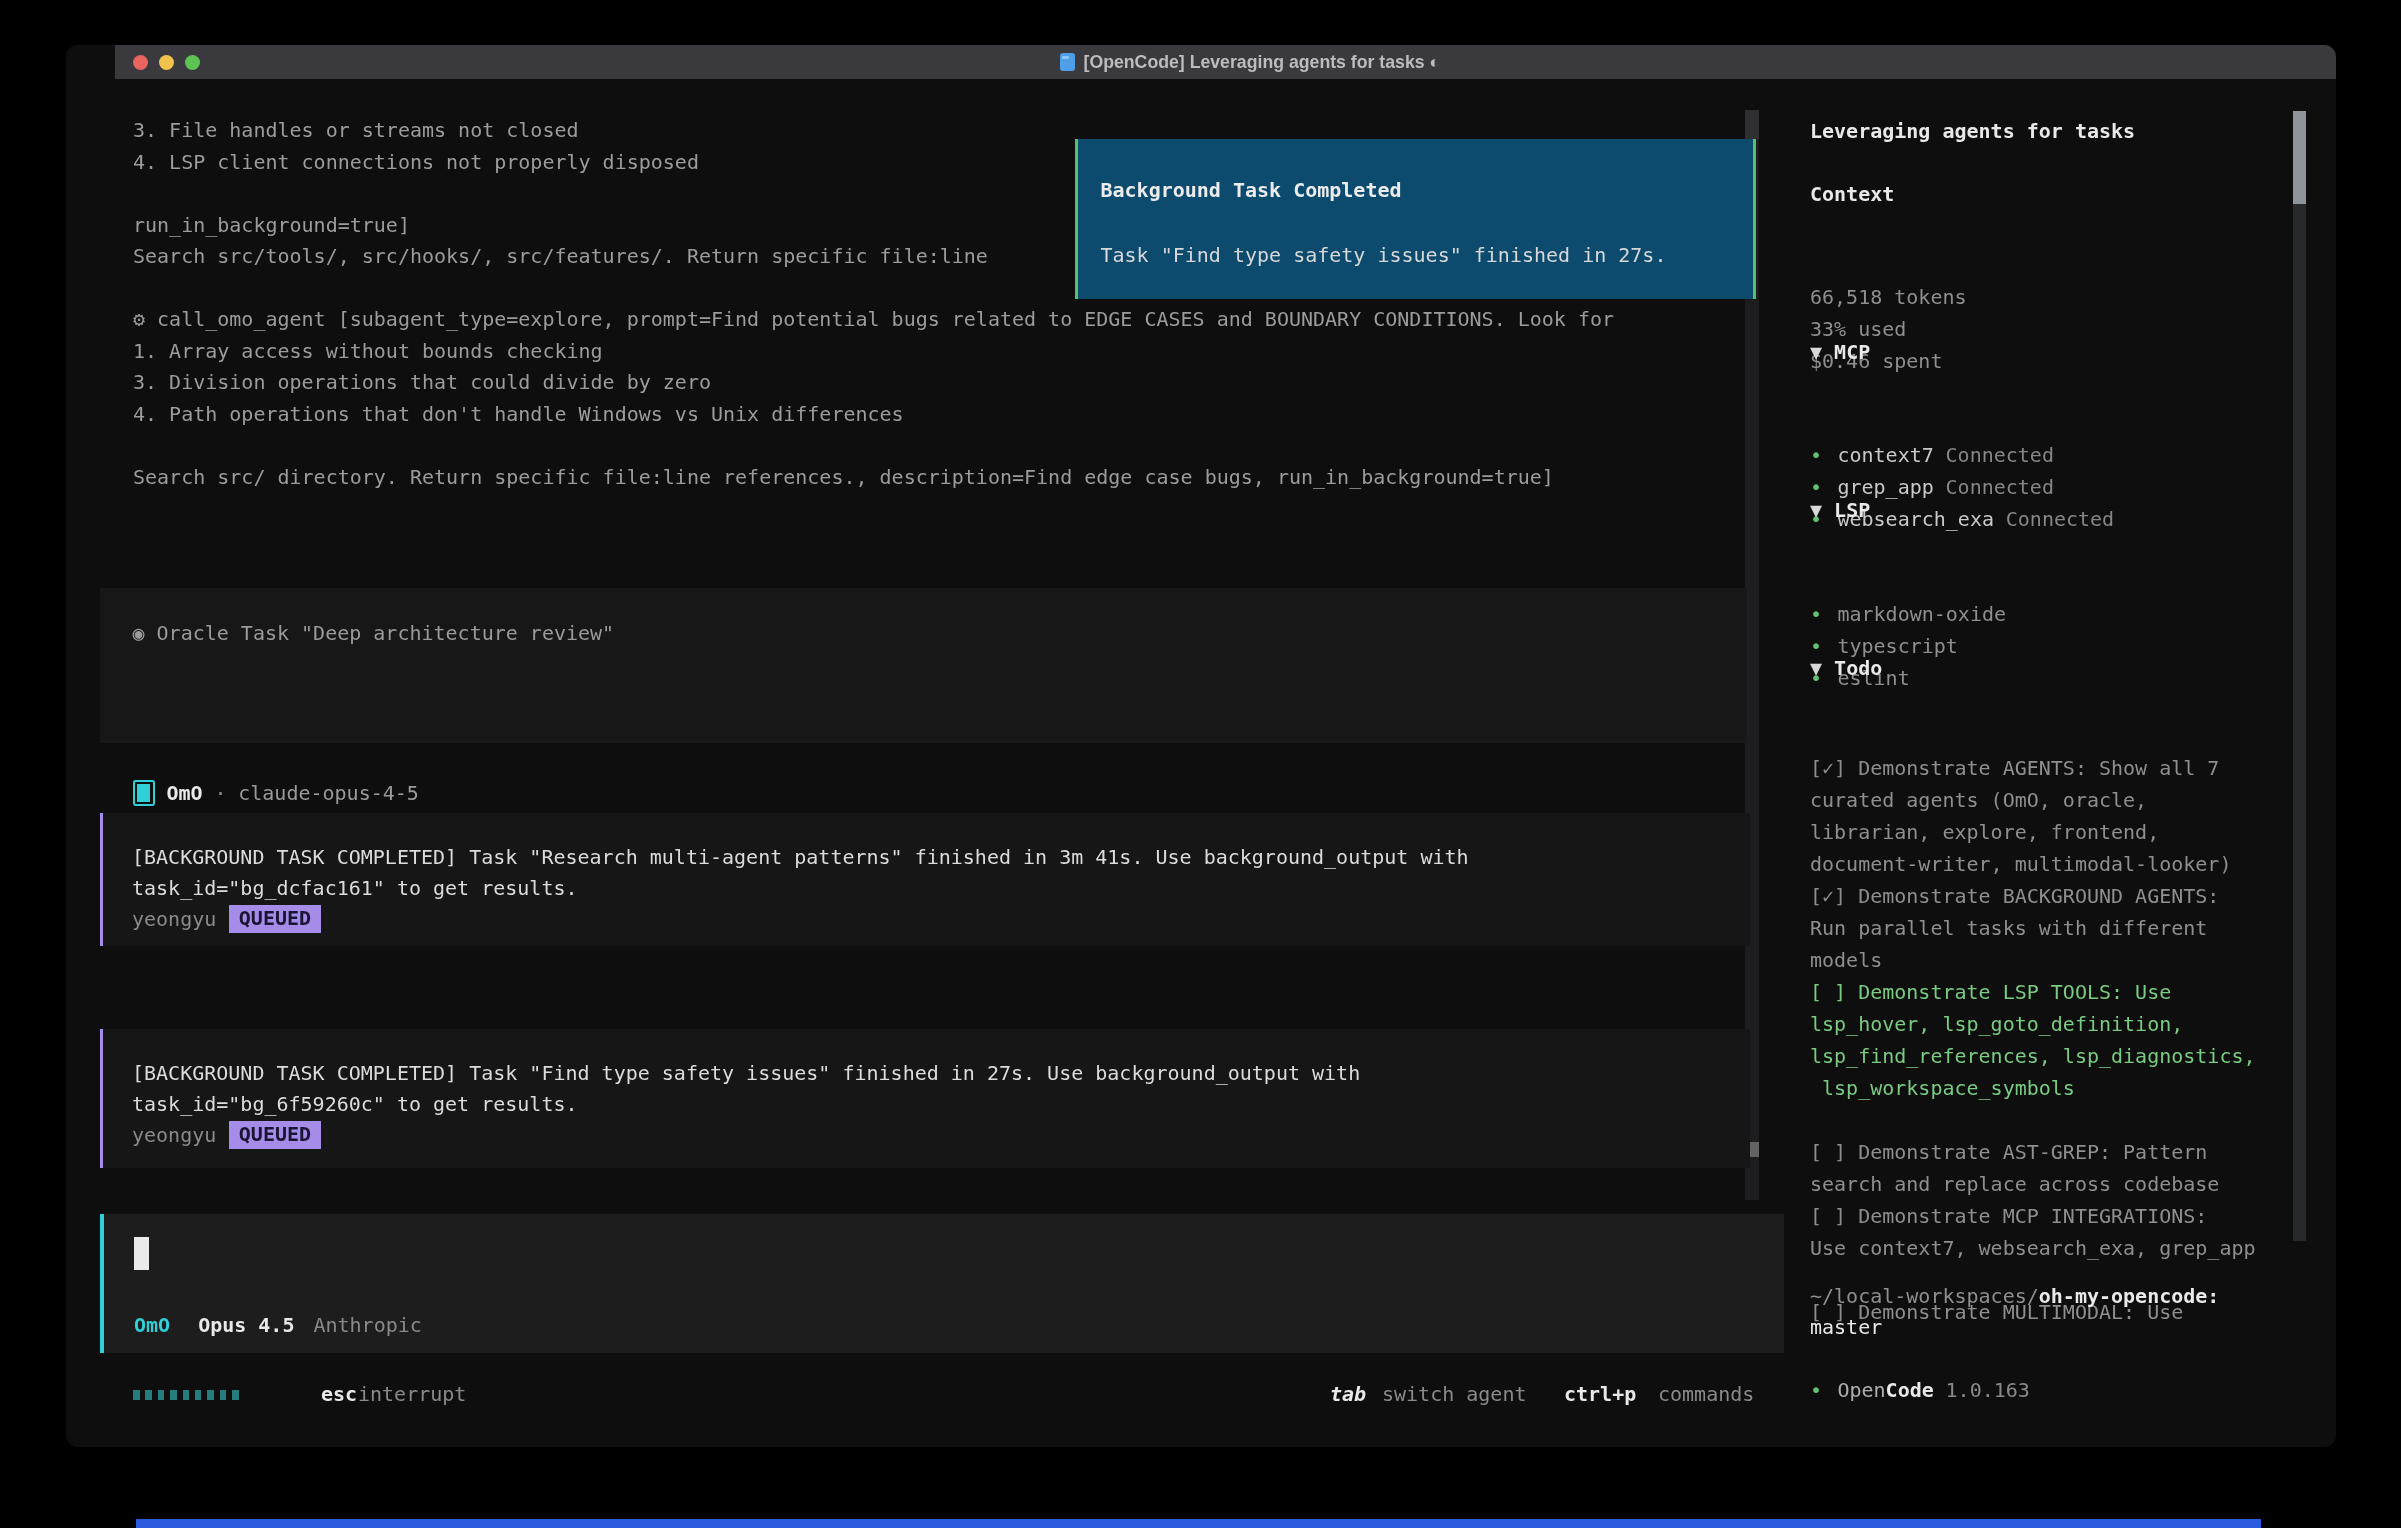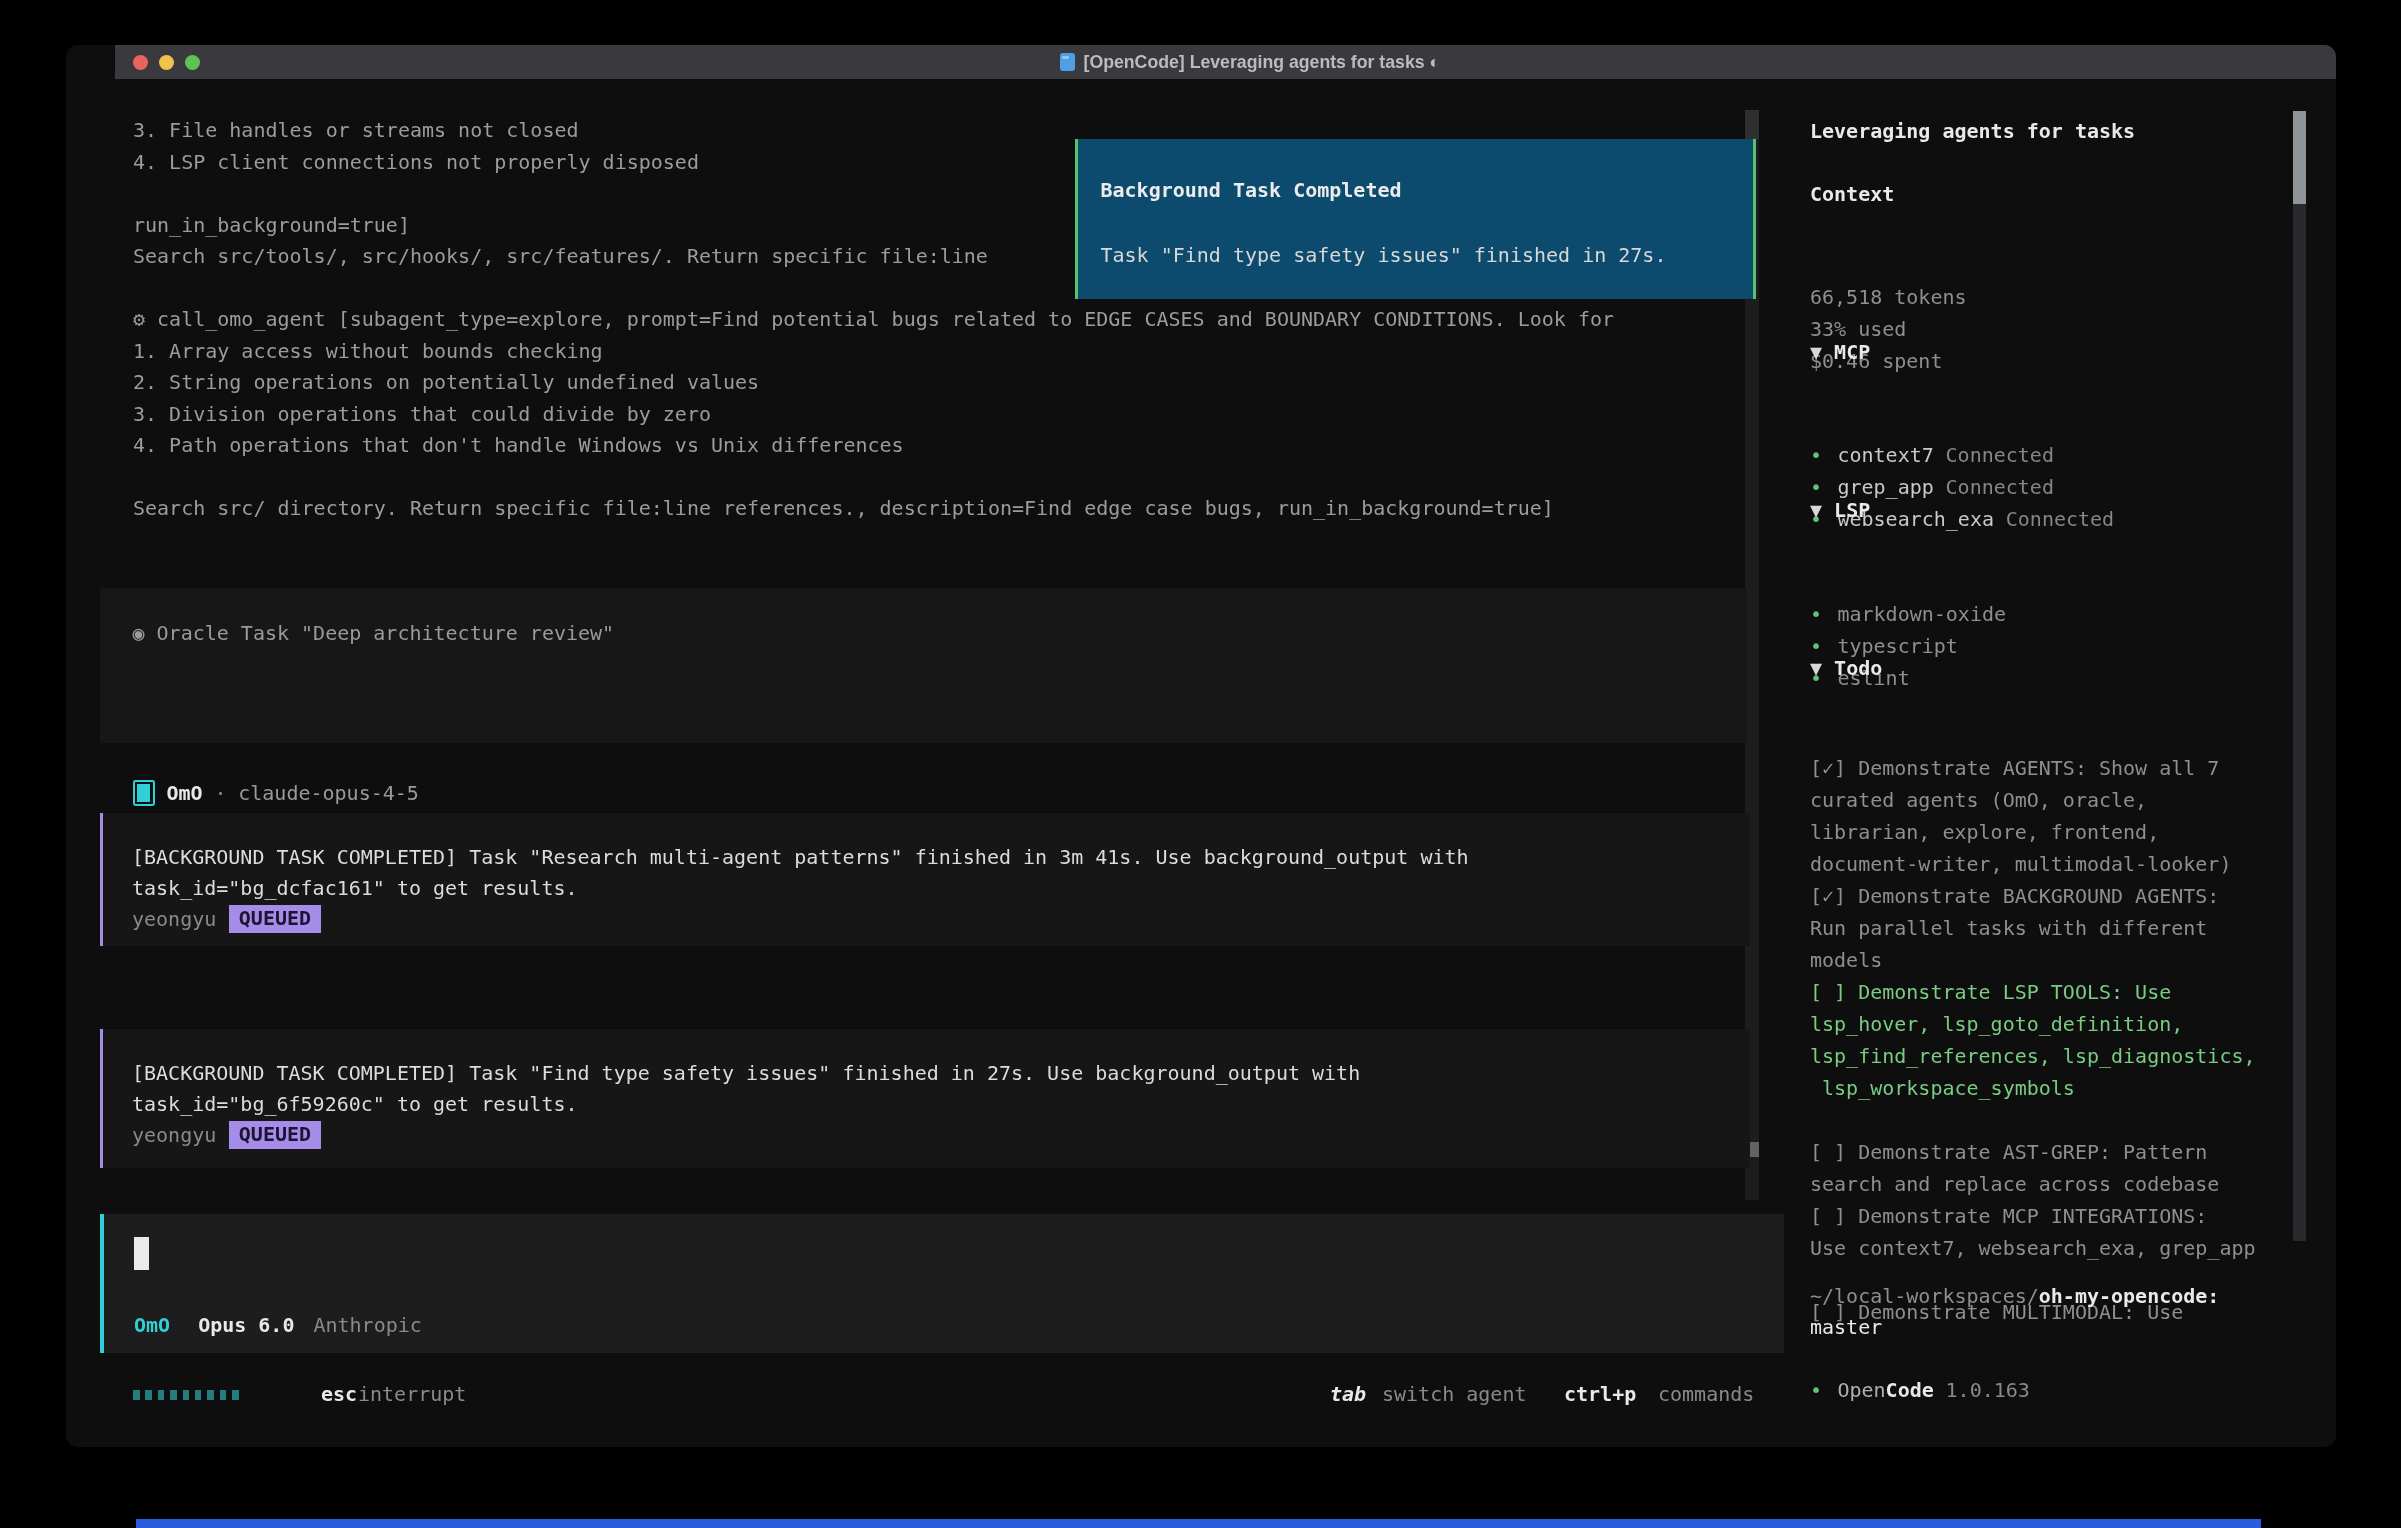--- a/index.html
+++ b/index.html
@@ -138,21 +138,20 @@
   <div id="term">
 
   <div class="tline">3. File handles or streams not closed</div>
       <div class="tline">4. LSP client connections not properly disposed</div>
       <div class="tline"></div>
       <div class="tline">run_in_background=true]</div>
       <div class="tline">Search src/tools/, src/hooks/, src/features/. Return specific file:line</div>
       <div class="tline"></div>
       <div class="tline">⚙ call_omo_agent [subagent_type=explore, prompt=Find potential bugs related to EDGE CASES and BOUNDARY CONDITIONS. Look for</div>
       <div class="tline">1. Array access without bounds checking</div>
-      <div class="tline">2. String operations on potentially undefined values</div>
       <div class="tline">3. Division operations that could divide by zero</div>
       <div class="tline">4. Path operations that don't handle Windows vs Unix differences</div>
       <div class="tline"></div>
       <div class="tline">Search src/ directory. Return specific file:line references., description=Find edge case bugs, run_in_background=true]</div>
     </div>
 
   <div id="main-scroll-track"></div>
   <div id="main-scroll-topseg"></div>
   <div id="main-scroll-thumb"></div>
 
@@ -186,21 +185,21 @@
     <div class="meta">
       <span class="user">yeongyu</span>
       <span class="badge">QUEUED</span>
     </div>
   </div>
 
   <div id="inputbox">
     <div id="cursor"></div>
     <div id="model-row">
       <span class="agent">OmO</span>
-      <span class="model">Opus 6.0</span>
+      <span class="model">Opus 4.5</span>
       <span class="provider">Anthropic</span>
     </div>
   </div>
 
   <div id="statusbar">
     <div id="spinner">
         <span></span>
         <span></span>
         <span></span>
         <span></span>

